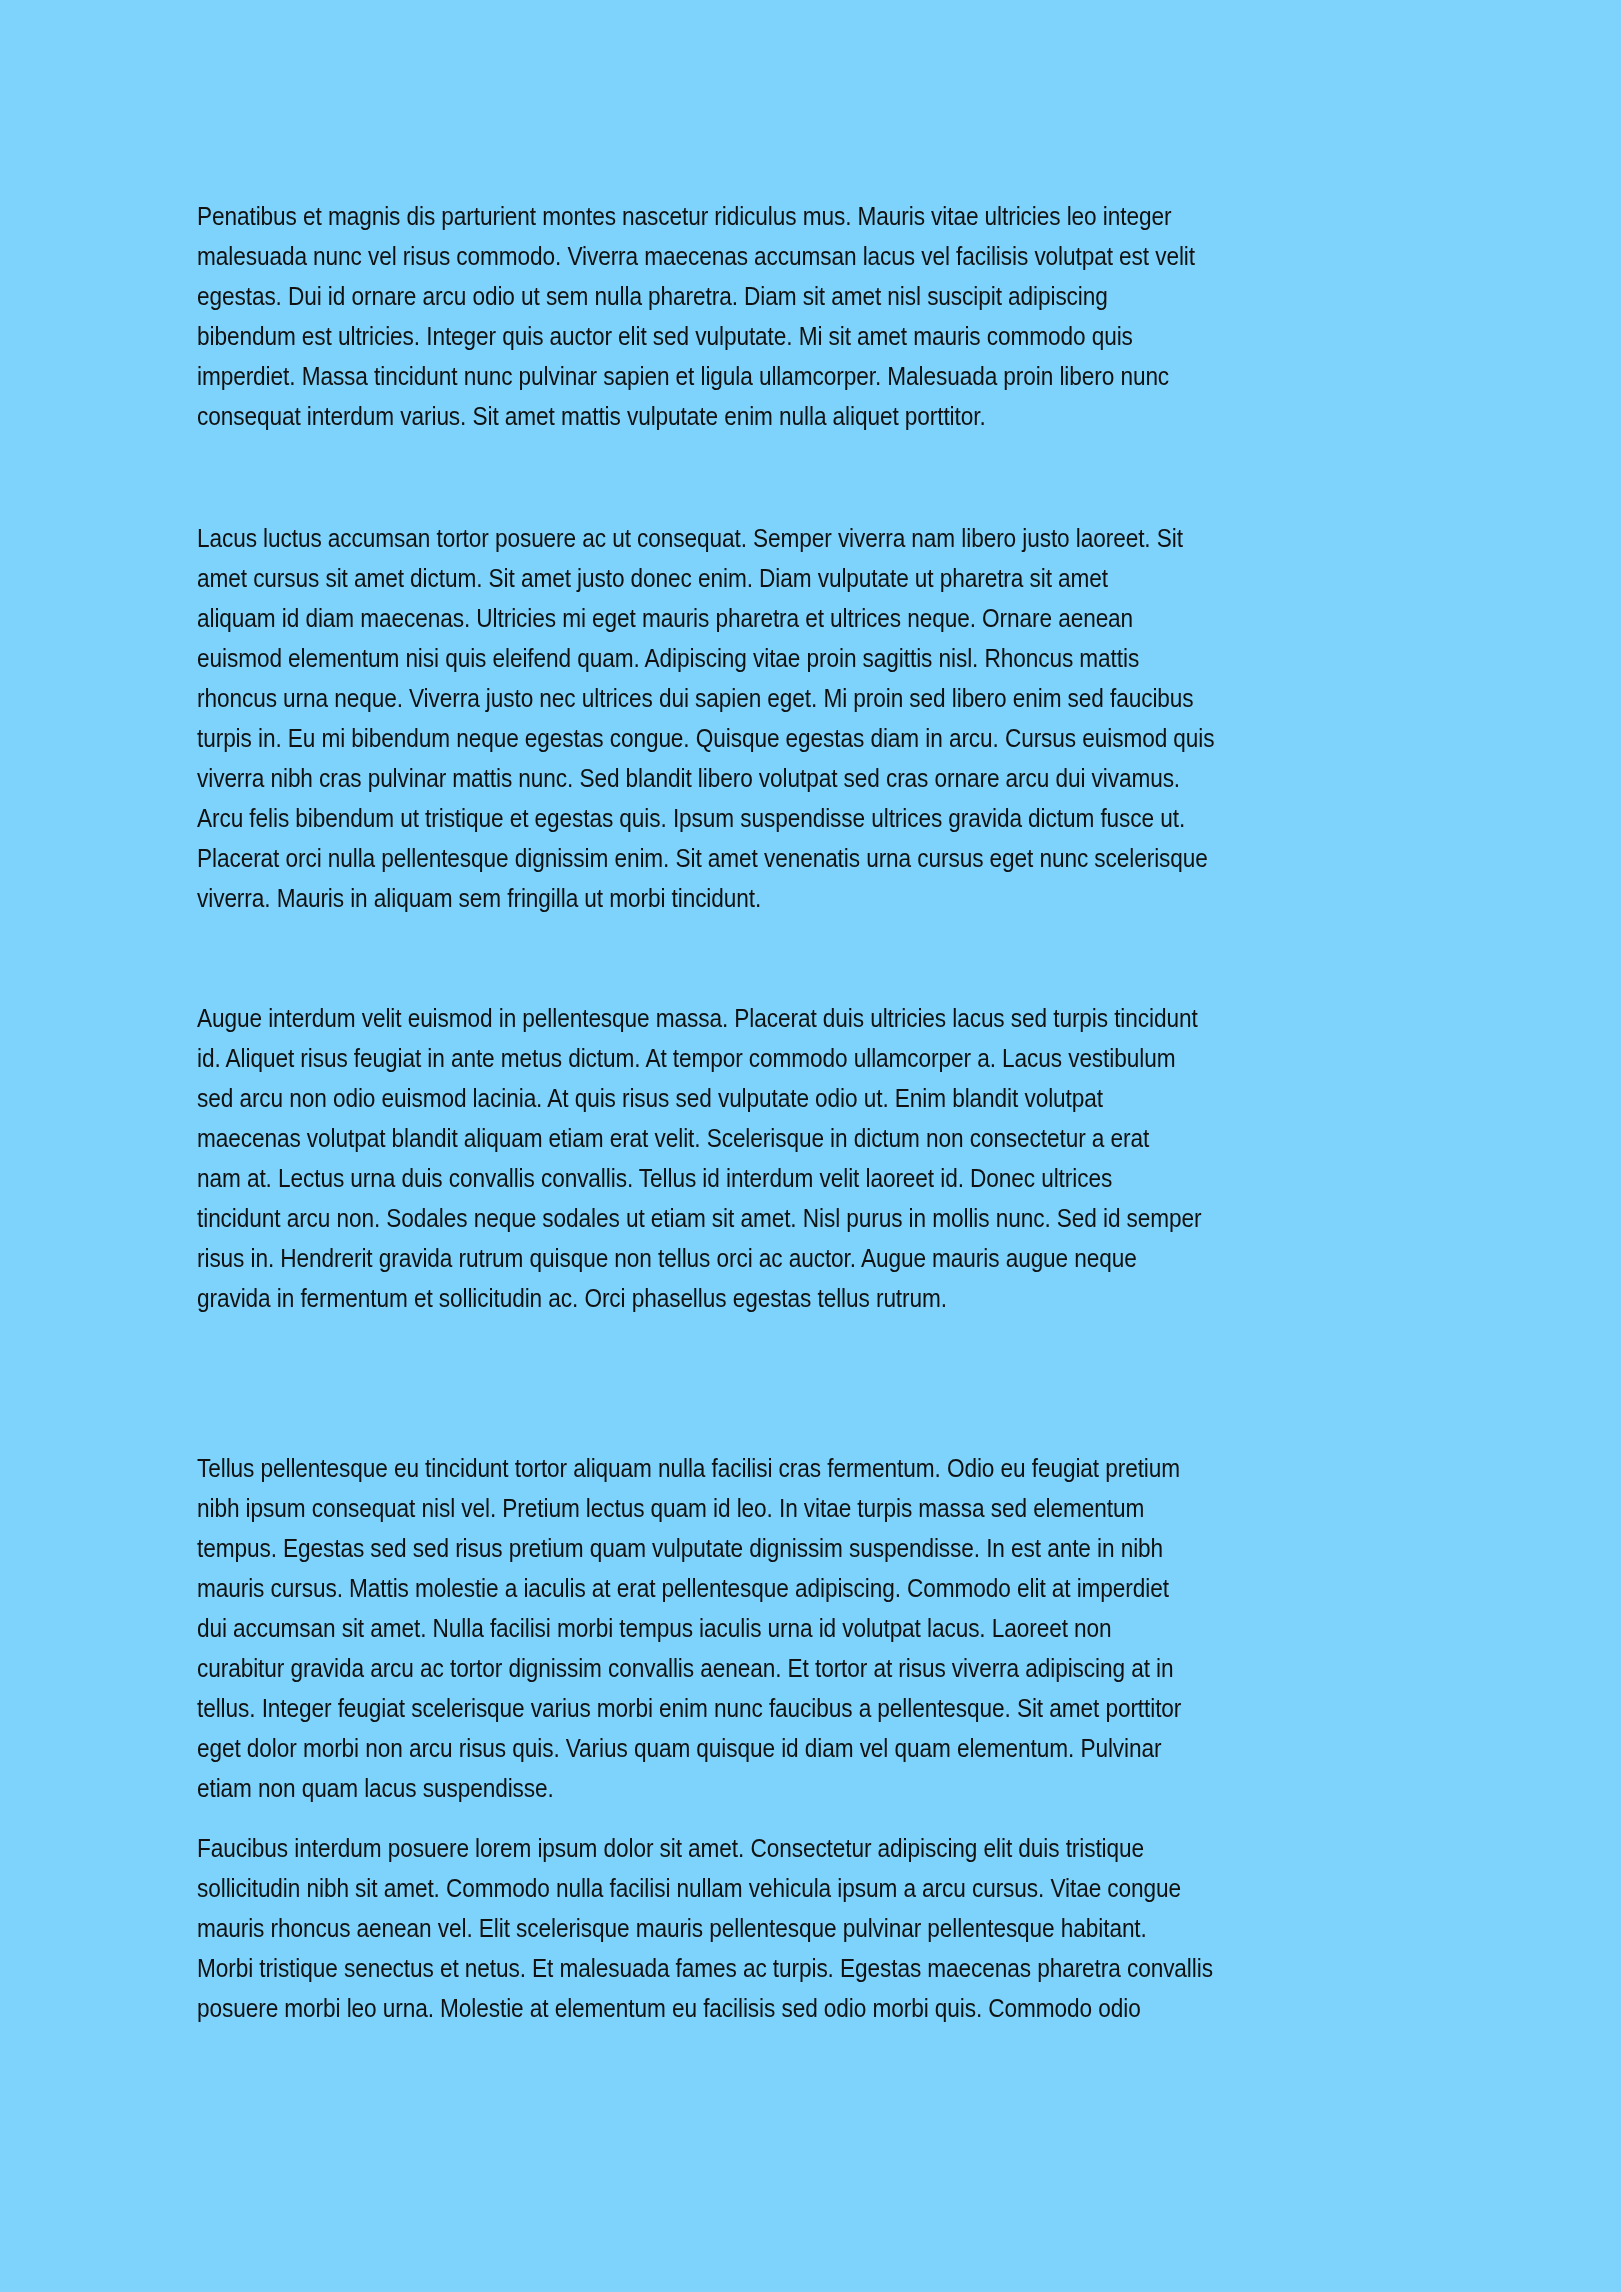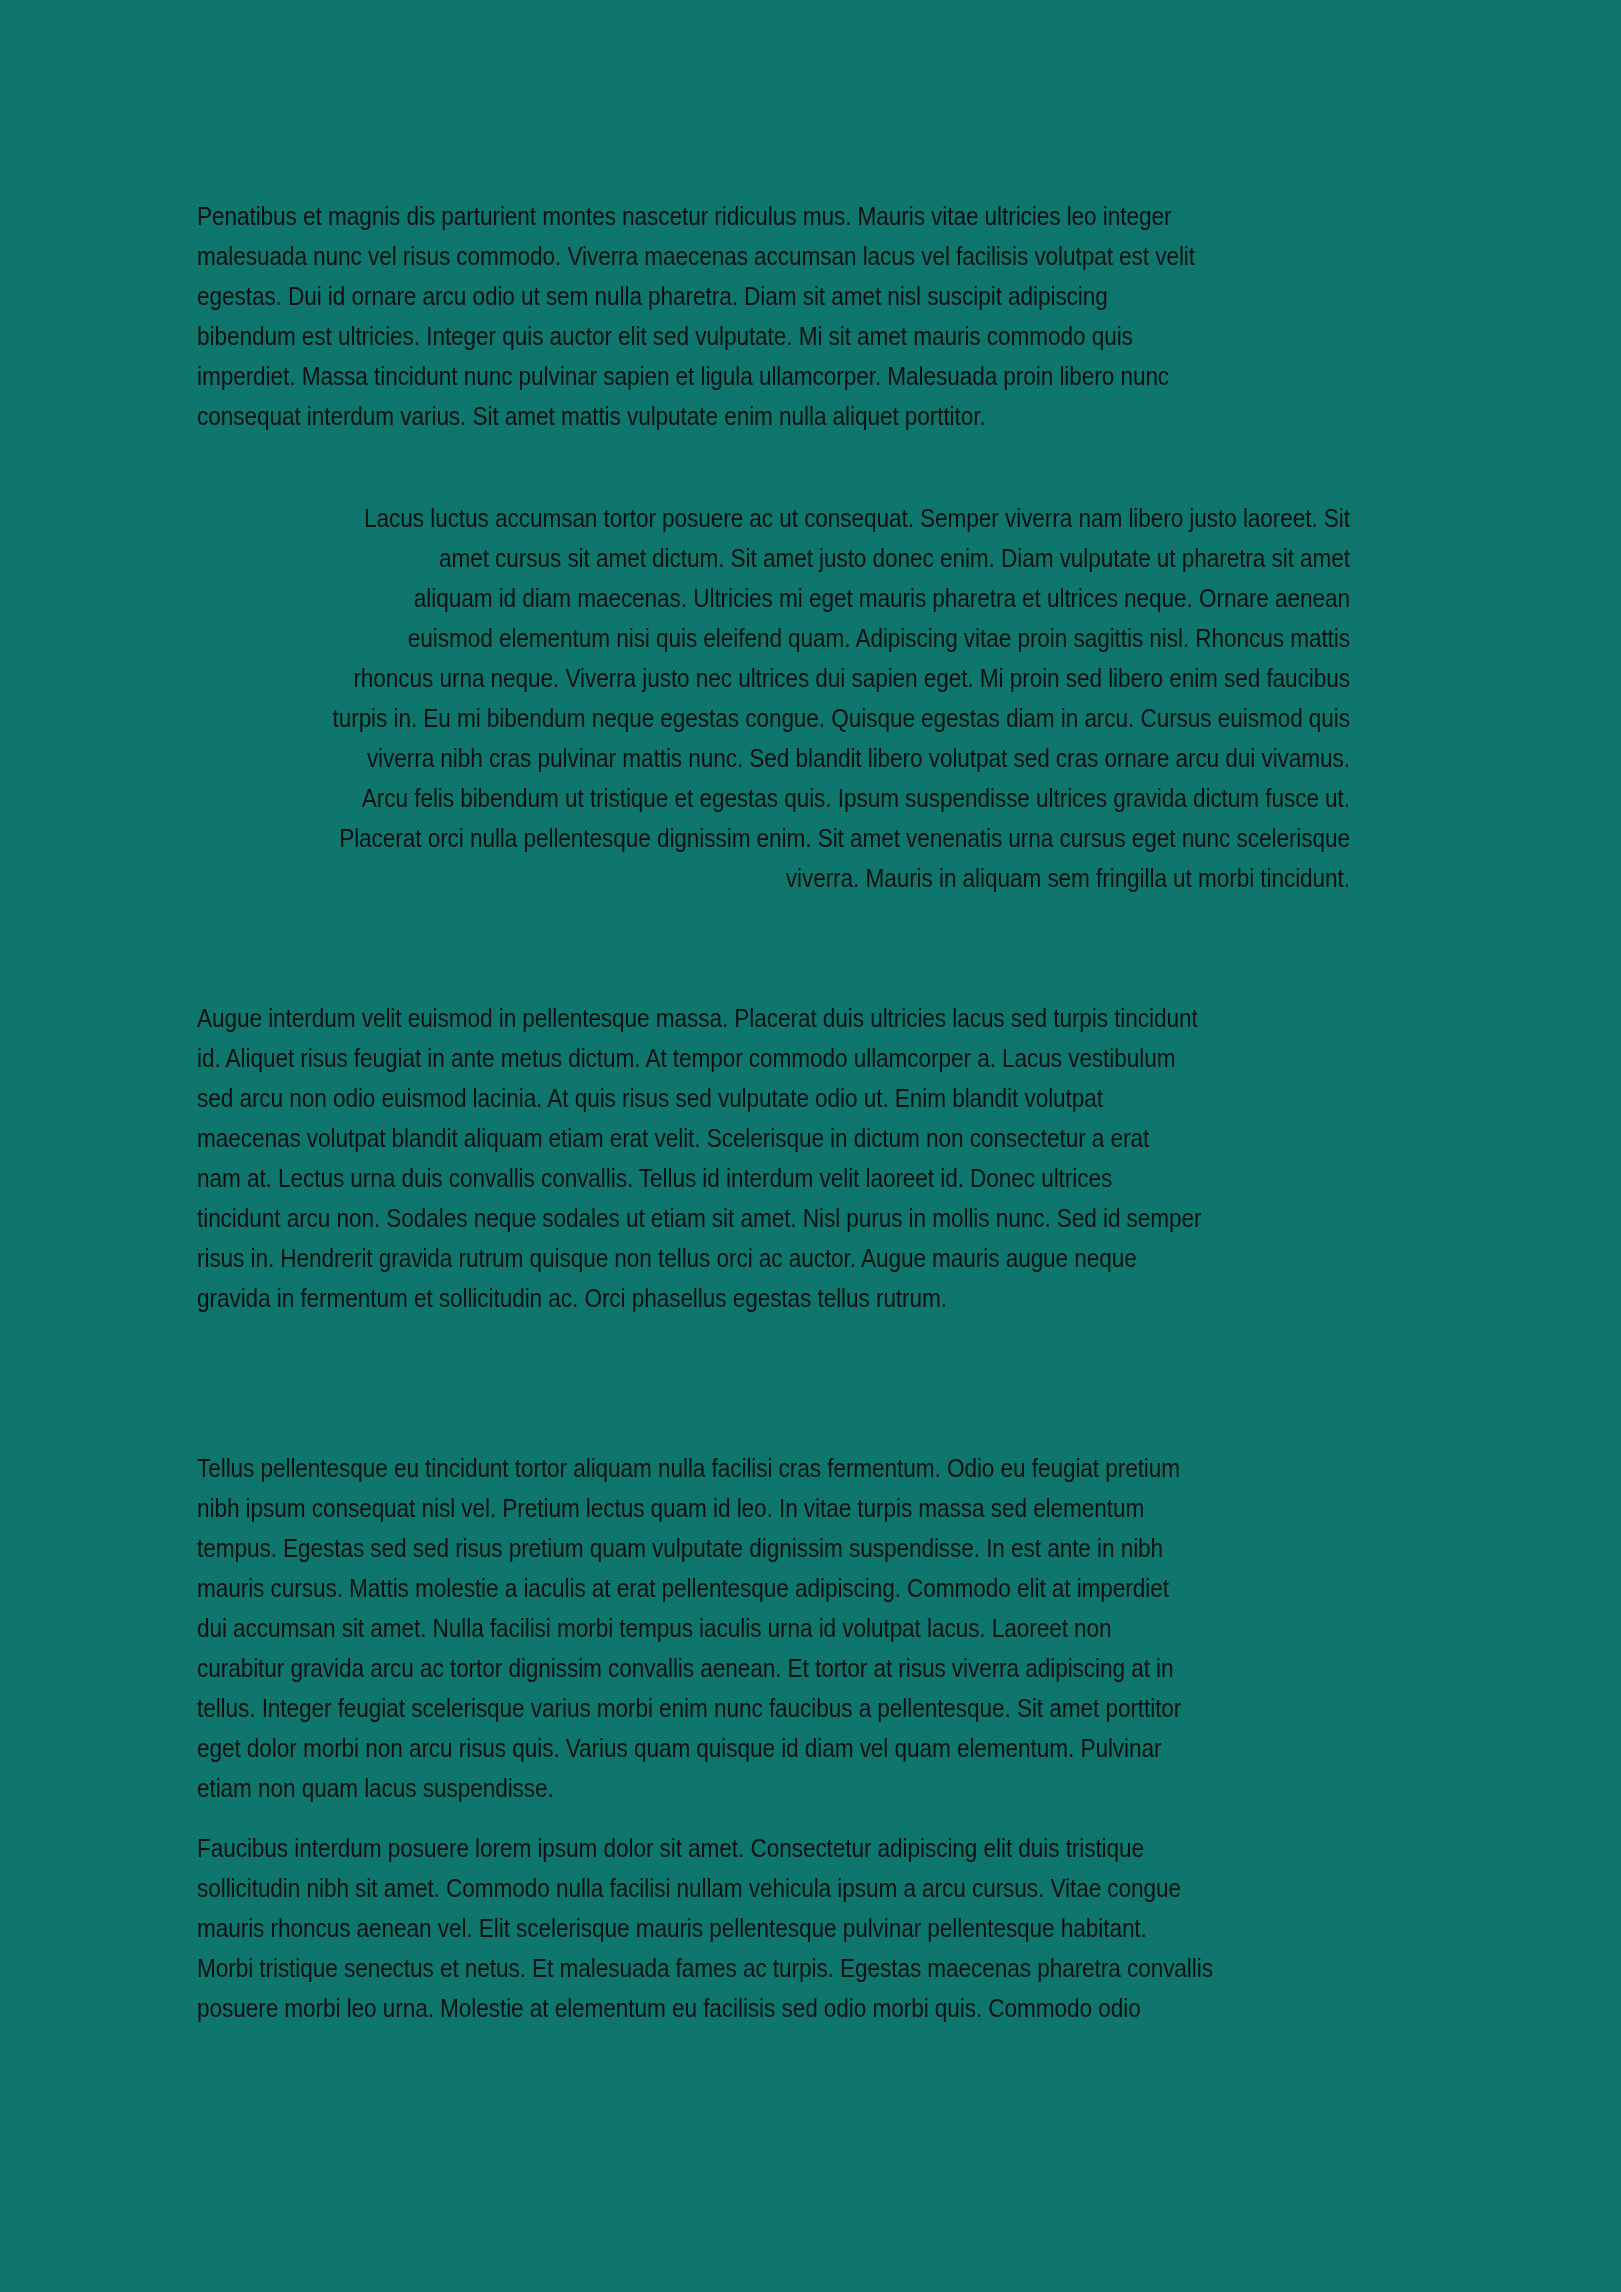--- a/index.html
+++ b/index.html
@@ -12,42 +12,42 @@
       height: 2293px;
       position: relative;
       overflow: hidden;
     }
     .page {
       position: absolute;
       left: 0;
       top: 0;
       width: 1621px;
       height: 2293px;
-      background: #0f766e;
+      background: #7dd3fc;
     }
     .para {
       position: absolute;
       left: 197px;
       width: 1274px;
       margin: 0;
     }
     .line {
       display: block;
       height: 40px;
       line-height: 40px;
       font-family: "Liberation Sans", sans-serif;
       font-size: 25px;
       color: #111111;
       white-space: nowrap;
       transform-origin: left center;
       transform: scaleX(0.905);
       letter-spacing: -0.1px;
     }
     #p1 { top: 196px; }
-    #p2 { top: 498px; text-align: right; }
+    #p2 { top: 518px; }
     #p3 { top: 998px; }
     #p4 { top: 1400px; margin-top: 48px; }
     #p5 { top: 1828px; }
   </style>
 </head>
 <body>
 
 <div class="page">
 
   <p class="para" id="p1">

